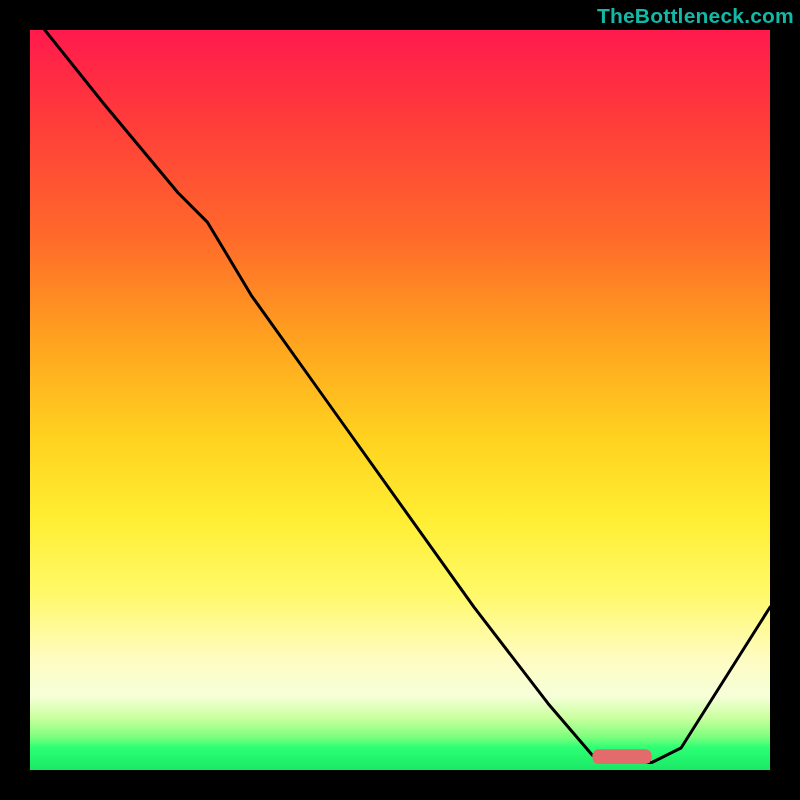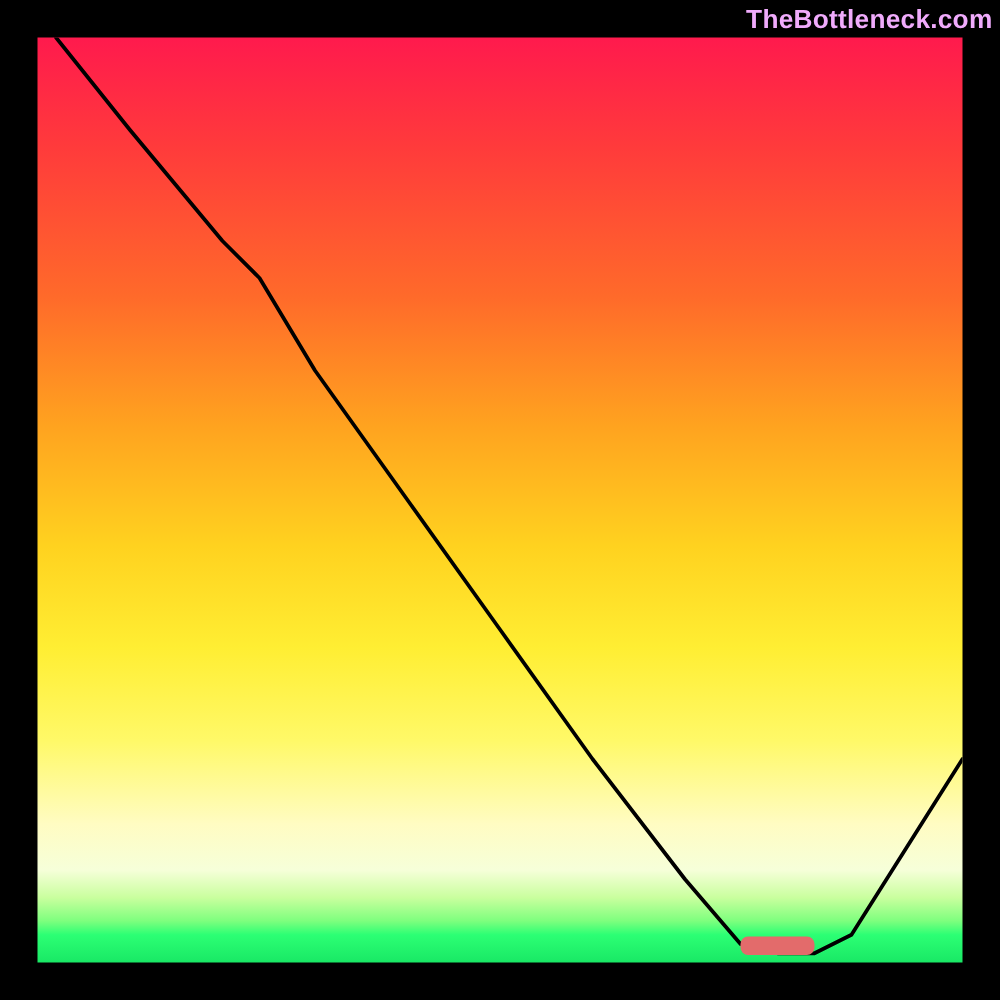--- a/index.html
+++ b/index.html
@@ -39,21 +39,21 @@
       #c9ff9e 93%,
       #7eff7e 95.5%,
       #2cff74 97%,
       #19e865 100%
     );
   }
   .watermark {
     position: absolute;
     top: 4px;
     right: 6px;
-    color: #f0abfc;
+    color: #14b8a6;
     font-size: 21px;
     font-weight: 600;
     letter-spacing: 0.2px;
     user-select: none;
   }
   svg.curve {
     position: absolute;
     left: 0;
     top: 0;
     width: 740px;

